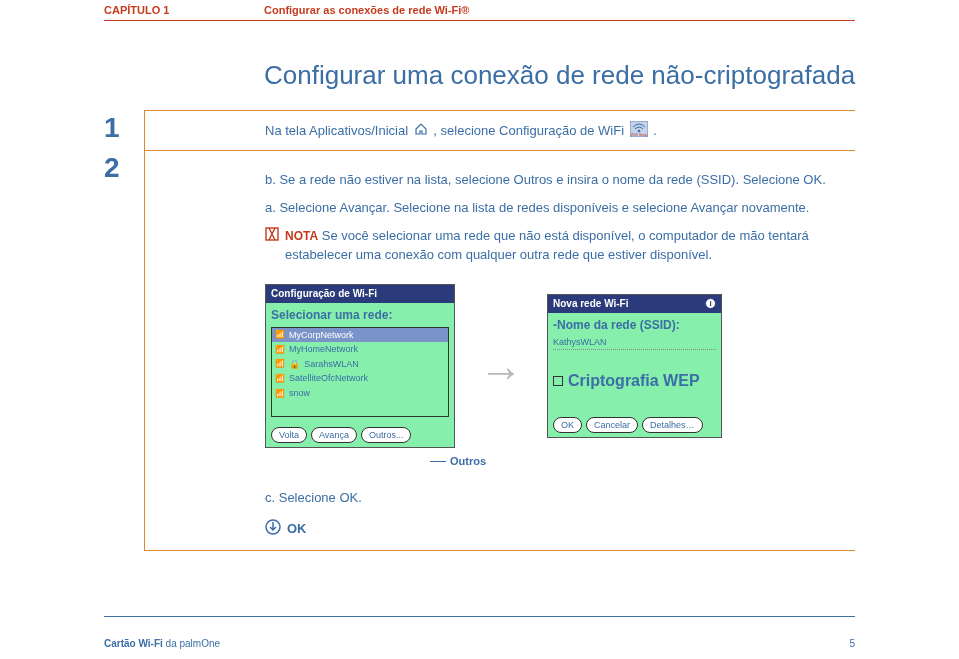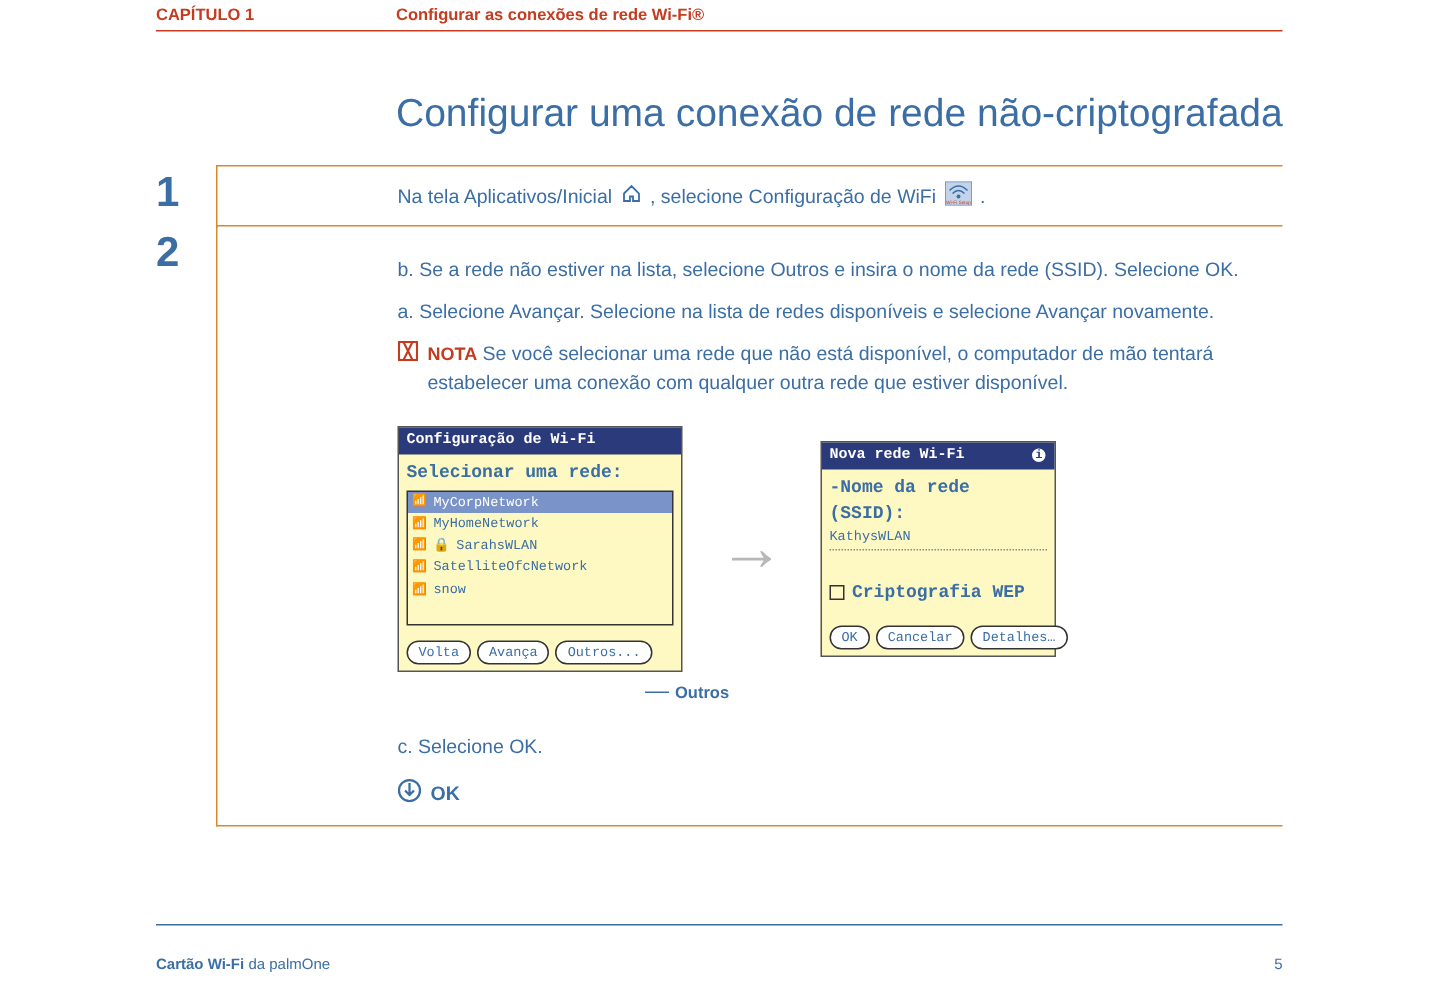--- a/index.html
+++ b/index.html
@@ -84,23 +84,23 @@
     font-size: 12px;
   }
   .screens {
     display: flex;
     align-items: center;
     gap: 24px;
     margin: 20px 0 10px 0;
   }
   .palm-screen {
     border: 1px solid #555;
-    background: #fef9c3;
+    background: #86efac;
     width: 190px;
-    font-family: Liberation Mono, monospace;
+    font-family: Liberation Sans, sans-serif;
     font-size: 10px;
   }
   .palm-titlebar {
     background: #2a3a7a;
     color: #fff;
     font-weight: bold;
     padding: 2px 5px;
     font-size: 10px;
     display: flex;
     justify-content: space-between;
@@ -154,21 +154,21 @@
     border: none;
     border-bottom: 1px dotted #888;
     margin-top: 1px;
   }
   .wep-row {
     display: flex;
     align-items: center;
     gap: 5px;
     margin-top: 20px;
     font-weight: bold;
-    font-size: 12px;
+    font-size: 16px;
   }
   .checkbox-empty {
     width: 10px; height: 10px; border: 1px solid #333; display: inline-block;
   }
   .outros-label {
     font-size: 11px;
     color: #3b6ea5;
     margin-left: -18px;
   }
   .outros-line {
@@ -296,21 +296,21 @@
           <div class="palm-buttons">
             <div class="palm-btn">Volta</div>
             <div class="palm-btn">Avança</div>
             <div class="palm-btn">Outros...</div>
           </div>
         </div>
       </div>
 
       <div class="arrow-big">→</div>
 
-      <div class="palm-screen" style="width:157px;">
+      <div class="palm-screen" style="width:175px;">
         <div class="palm-titlebar">
           <span>Nova rede Wi-Fi</span>
           <span class="info-i">i</span>
         </div>
         <div class="palm-body" style="min-height:100px;">
           <div class="field-label">-Nome da rede (SSID):</div>
           <span class="ssid-input">KathysWLAN</span>
           <hr class="dotted-line">
           <div class="wep-row">
             <span class="checkbox-empty"></span>

